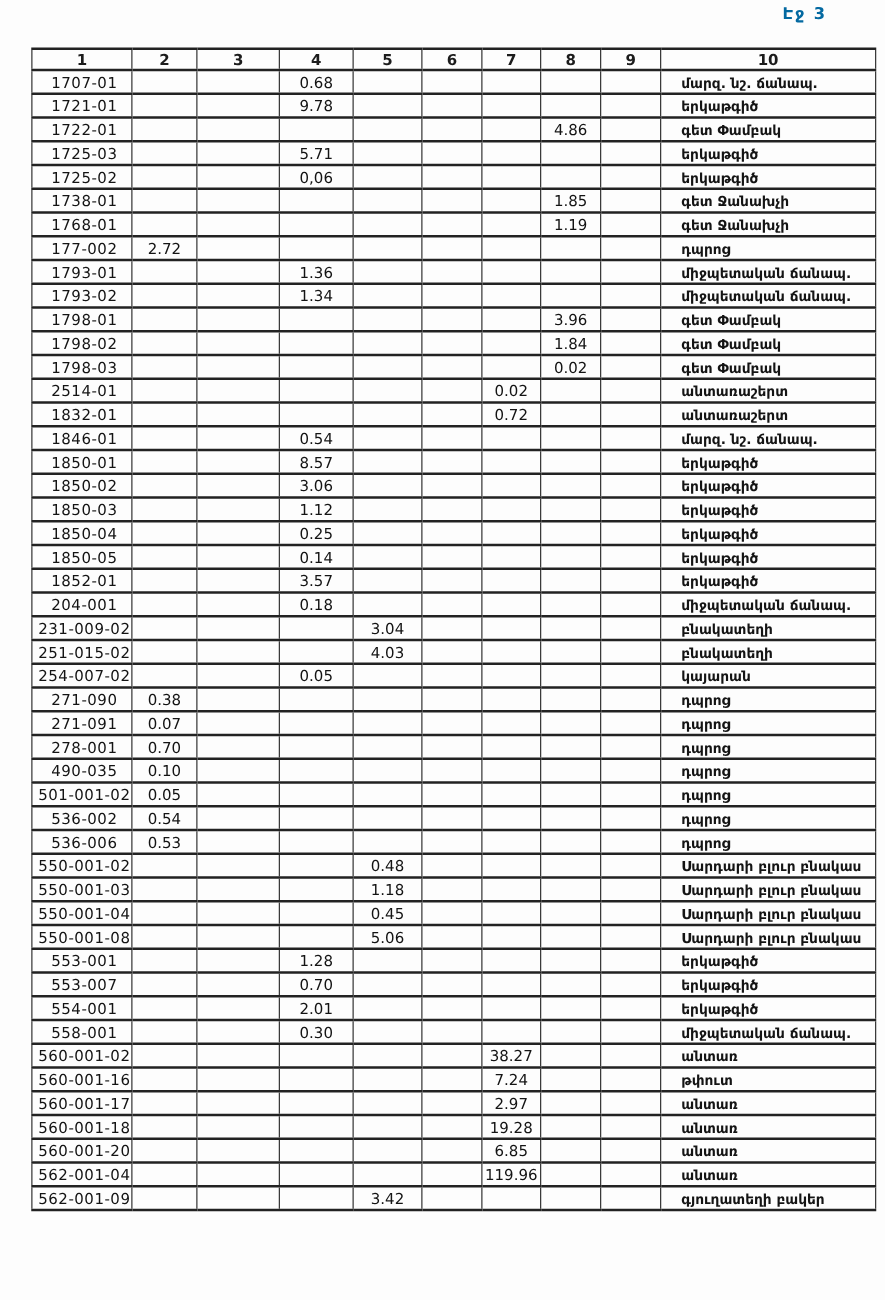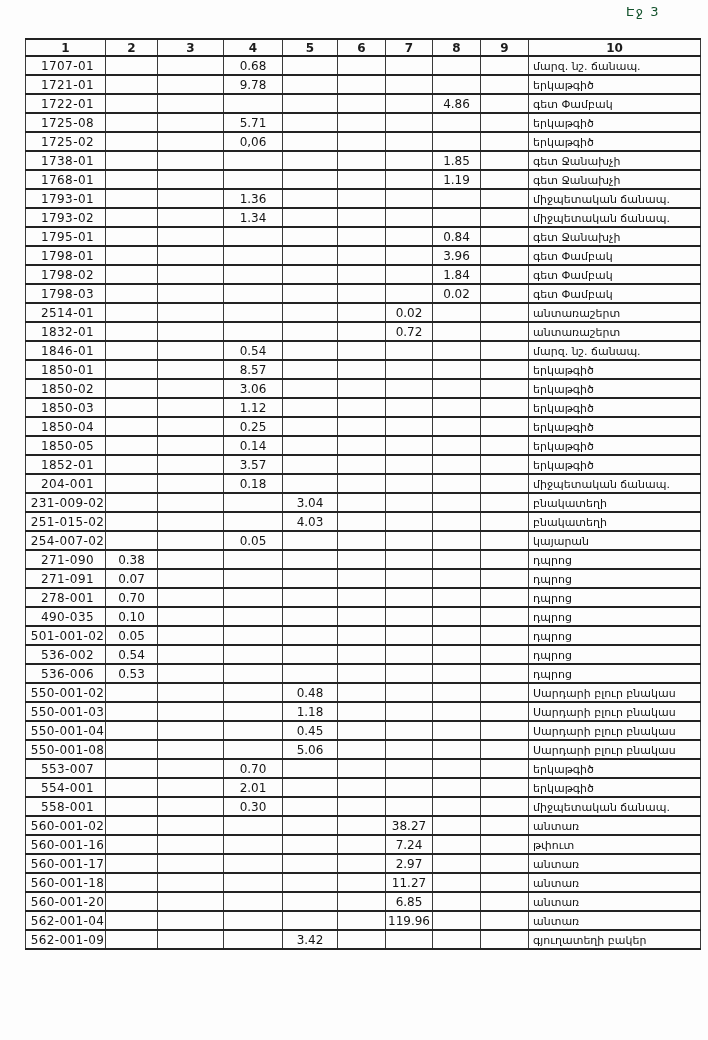--- a/index.html
+++ b/index.html
@@ -13,23 +13,23 @@
     position: relative;
     font-family: "DejaVu Sans", sans-serif;
     color: #161616;
     overflow: hidden;
   }
   .page-label {
     position: absolute;
     top: 4px;
     left: 626px;
     font-size: 13px;
-    font-weight: normal;
+    font-weight: bold;
     letter-spacing: 1.5px;
-    color: #14532d;
+    color: #0369a1;
   }
   table.grid {
     position: absolute;
     left: 25px;
     top: 38px;
     width: 675px;
     border-collapse: collapse;
     table-layout: fixed;
   }
   col.c1  { width: 80px; }
@@ -70,22 +70,23 @@
     padding-left: 4px;
     letter-spacing: 0.4px;
     text-align: center;
   }
   td.col2, td.col3, td.col4, td.col5,
   td.col6, td.col7, td.col8, td.col9 {
     text-align: center;
   }
   td.col10 {
     font-size: 11px;
-    padding-left: 4px;
+    padding-left: 16px;
     text-align: left;
+    font-weight: bold;
   }
 </style>
 </head>
 <body>
 
 <div class="page-label">Էջ 3</div>
 
 <table class="grid">
   <colgroup>
     <col class="c1">
@@ -144,21 +145,21 @@
         <td class="col3"></td>
         <td class="col4"></td>
         <td class="col5"></td>
         <td class="col6"></td>
         <td class="col7"></td>
         <td class="col8">4.86</td>
         <td class="col9"></td>
         <td class="col10">գետ Փամբակ</td>
       </tr>
       <tr>
-        <td class="col1">1725-08</td>
+        <td class="col1">1725-03</td>
         <td class="col2"></td>
         <td class="col3"></td>
         <td class="col4">5.71</td>
         <td class="col5"></td>
         <td class="col6"></td>
         <td class="col7"></td>
         <td class="col8"></td>
         <td class="col9"></td>
         <td class="col10">երկաթգիծ</td>
       </tr>
@@ -192,20 +193,32 @@
         <td class="col3"></td>
         <td class="col4"></td>
         <td class="col5"></td>
         <td class="col6"></td>
         <td class="col7"></td>
         <td class="col8">1.19</td>
         <td class="col9"></td>
         <td class="col10">գետ Ջանախչի</td>
       </tr>
       <tr>
+        <td class="col1">177-002</td>
+        <td class="col2">2.72</td>
+        <td class="col3"></td>
+        <td class="col4"></td>
+        <td class="col5"></td>
+        <td class="col6"></td>
+        <td class="col7"></td>
+        <td class="col8"></td>
+        <td class="col9"></td>
+        <td class="col10">դպրոց</td>
+      </tr>
+      <tr>
         <td class="col1">1793-01</td>
         <td class="col2"></td>
         <td class="col3"></td>
         <td class="col4">1.36</td>
         <td class="col5"></td>
         <td class="col6"></td>
         <td class="col7"></td>
         <td class="col8"></td>
         <td class="col9"></td>
         <td class="col10">միջպետական ճանապ.</td>
@@ -214,32 +227,20 @@
         <td class="col1">1793-02</td>
         <td class="col2"></td>
         <td class="col3"></td>
         <td class="col4">1.34</td>
         <td class="col5"></td>
         <td class="col6"></td>
         <td class="col7"></td>
         <td class="col8"></td>
         <td class="col9"></td>
         <td class="col10">միջպետական ճանապ.</td>
-      </tr>
-      <tr>
-        <td class="col1">1795-01</td>
-        <td class="col2"></td>
-        <td class="col3"></td>
-        <td class="col4"></td>
-        <td class="col5"></td>
-        <td class="col6"></td>
-        <td class="col7"></td>
-        <td class="col8">0.84</td>
-        <td class="col9"></td>
-        <td class="col10">գետ Ջանախչի</td>
       </tr>
       <tr>
         <td class="col1">1798-01</td>
         <td class="col2"></td>
         <td class="col3"></td>
         <td class="col4"></td>
         <td class="col5"></td>
         <td class="col6"></td>
         <td class="col7"></td>
         <td class="col8">3.96</td>
@@ -552,20 +553,32 @@
         <td class="col3"></td>
         <td class="col4"></td>
         <td class="col5">5.06</td>
         <td class="col6"></td>
         <td class="col7"></td>
         <td class="col8"></td>
         <td class="col9"></td>
         <td class="col10">Սարդարի բլուր բնակաս</td>
       </tr>
       <tr>
+        <td class="col1">553-001</td>
+        <td class="col2"></td>
+        <td class="col3"></td>
+        <td class="col4">1.28</td>
+        <td class="col5"></td>
+        <td class="col6"></td>
+        <td class="col7"></td>
+        <td class="col8"></td>
+        <td class="col9"></td>
+        <td class="col10">երկաթգիծ</td>
+      </tr>
+      <tr>
         <td class="col1">553-007</td>
         <td class="col2"></td>
         <td class="col3"></td>
         <td class="col4">0.70</td>
         <td class="col5"></td>
         <td class="col6"></td>
         <td class="col7"></td>
         <td class="col8"></td>
         <td class="col9"></td>
         <td class="col10">երկաթգիծ</td>
@@ -630,21 +643,21 @@
         <td class="col9"></td>
         <td class="col10">անտառ</td>
       </tr>
       <tr>
         <td class="col1">560-001-18</td>
         <td class="col2"></td>
         <td class="col3"></td>
         <td class="col4"></td>
         <td class="col5"></td>
         <td class="col6"></td>
-        <td class="col7">11.27</td>
+        <td class="col7">19.28</td>
         <td class="col8"></td>
         <td class="col9"></td>
         <td class="col10">անտառ</td>
       </tr>
       <tr>
         <td class="col1">560-001-20</td>
         <td class="col2"></td>
         <td class="col3"></td>
         <td class="col4"></td>
         <td class="col5"></td>

